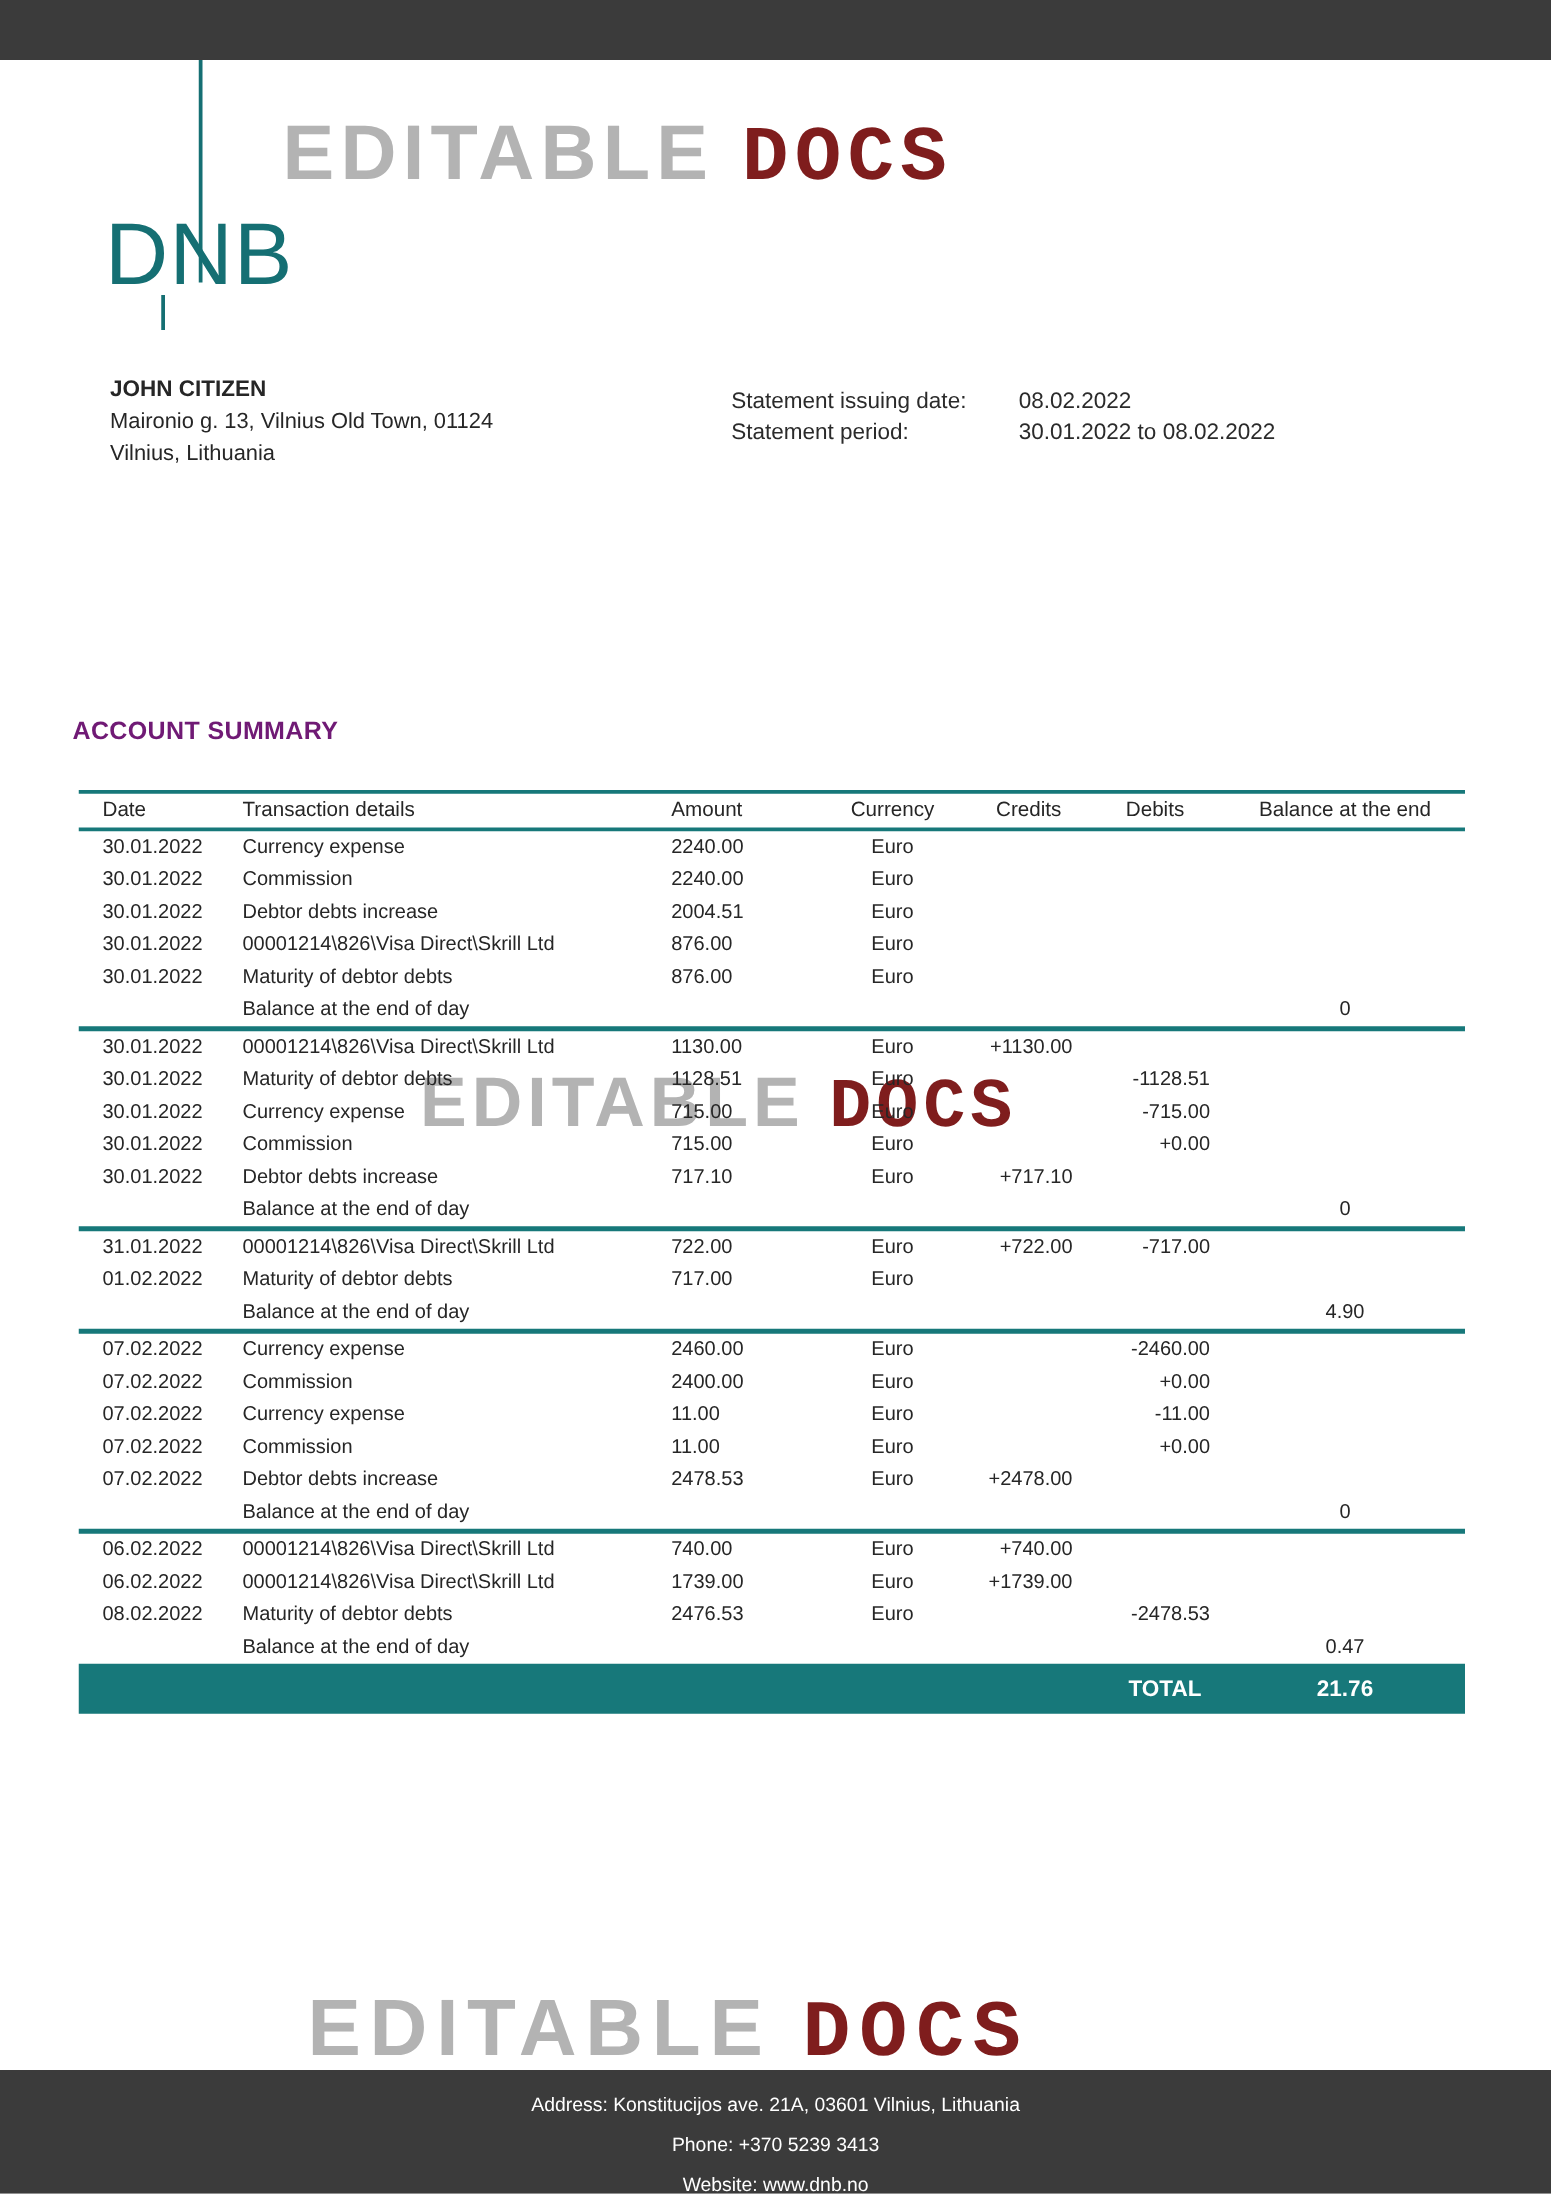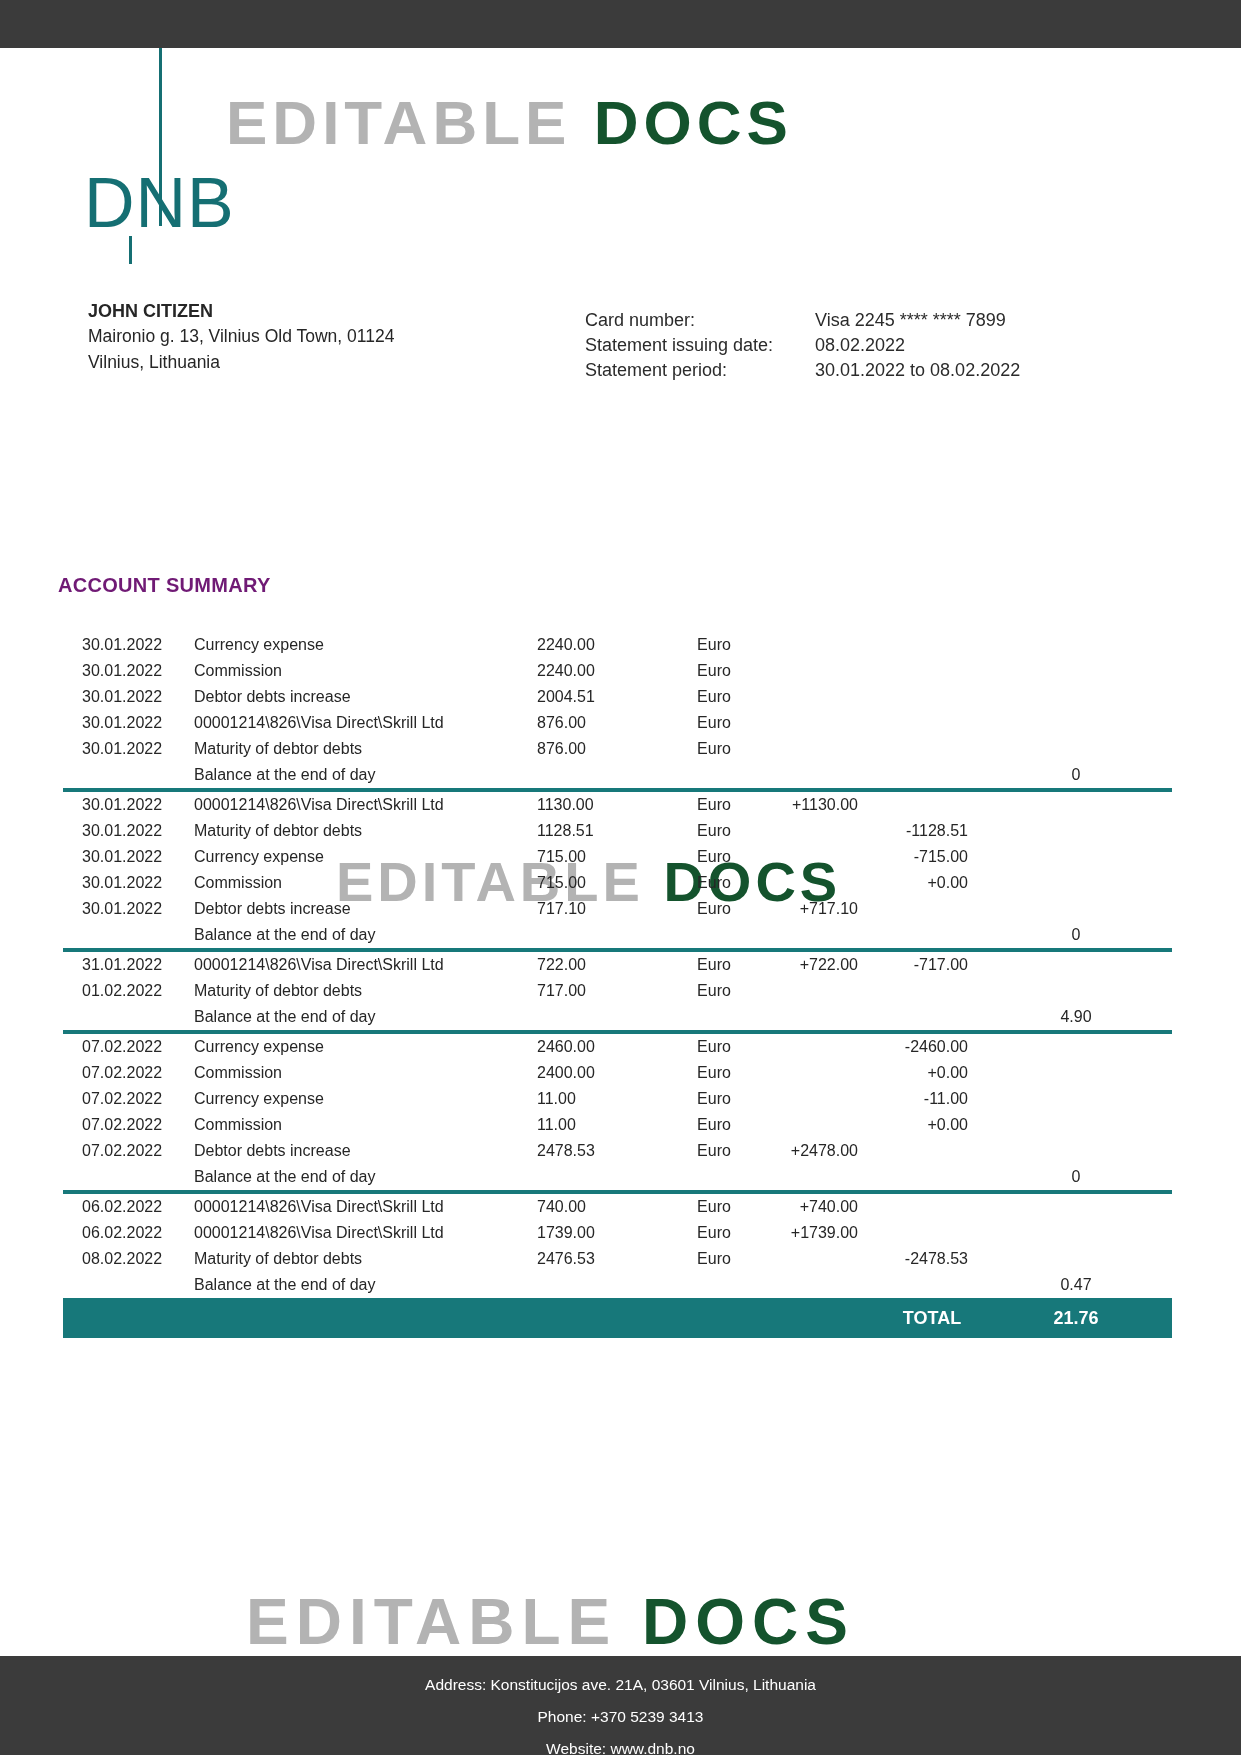--- a/index.html
+++ b/index.html
@@ -10,21 +10,21 @@
 
   
   .logo-line { position:absolute; left:159px; top:48px; width:3px; height:178px; background:#156f73; }
   .logo-tail { position:absolute; left:129px; top:236px; width:3px; height:28px; background:#156f73; }
   .dnb-text  { position:absolute; left:84px; top:168px; font-size:70px; line-height:1;
                color:#156f73; letter-spacing:1px; font-weight:400; }
 
   
   .wm { position:absolute; font-weight:bold; white-space:nowrap; line-height:1; }
   .wm .w1 { color:#b3b3b3; }
-  .wm .w2 { color:#14532d; }
+  .wm .w2 { color:#7f1d1d;font-family:Liberation Mono, monospace; }
   .wm-top { left:226px; top:92px;  font-size:62px; letter-spacing:5px; }
   .wm-mid { left:336px; top:854px; font-size:56px; letter-spacing:4px; }
   .wm-bot { left:246px; top:1590px; font-size:64px; letter-spacing:7px; }
 
   .customer { position:absolute; left:88px; top:299px; font-size:17.5px; line-height:25.4px; }
   .customer .name { font-weight:bold; font-size:18px; }
 
   .acct { position:absolute; left:585px; top:308px; font-size:18px; color:#2b2b2b; }
   .acct-row { display:flex; line-height:24.8px; }
   .acct-label { width:230px; }
@@ -82,36 +82,41 @@
   <div class="logo-tail"></div>
 
   <div class="customer">
     <div class="name">JOHN CITIZEN</div>
     <div>Maironio g. 13, Vilnius Old Town, 01124</div>
     <div>Vilnius, Lithuania</div>
   </div>
 
   <div class="acct">
     <div class="acct-row">
-      <div class="acct-label">Card number:</div>
-      <div class="acct-value">Visa 2245 **** **** 7899</div>
-    </div>
-    <div class="acct-row">
       <div class="acct-label">Statement issuing date:</div>
       <div class="acct-value">08.02.2022</div>
     </div>
     <div class="acct-row">
       <div class="acct-label">Statement period:</div>
       <div class="acct-value">30.01.2022 to 08.02.2022</div>
     </div>
   </div>
 
   <div class="summary-title">ACCOUNT SUMMARY</div>
 
   <div class="table">
+    <div class="grid7 thead">
+      <div class="cell c1">Date</div>
+      <div class="cell c2">Transaction details</div>
+      <div class="cell c3">Amount</div>
+      <div class="cell c4">Currency</div>
+      <div class="cell c5">Credits</div>
+      <div class="cell c6">Debits</div>
+      <div class="cell c7">Balance at the end</div>
+    </div>
 
     <div>
         <div class="grid7 trow">
           <div class="cell c1">30.01.2022</div>
           <div class="cell c2">Currency expense</div>
           <div class="cell c3">2240.00</div>
           <div class="cell c4">Euro</div>
           <div class="cell c5"></div>
           <div class="cell c6"></div>
           <div class="cell c7"></div>

